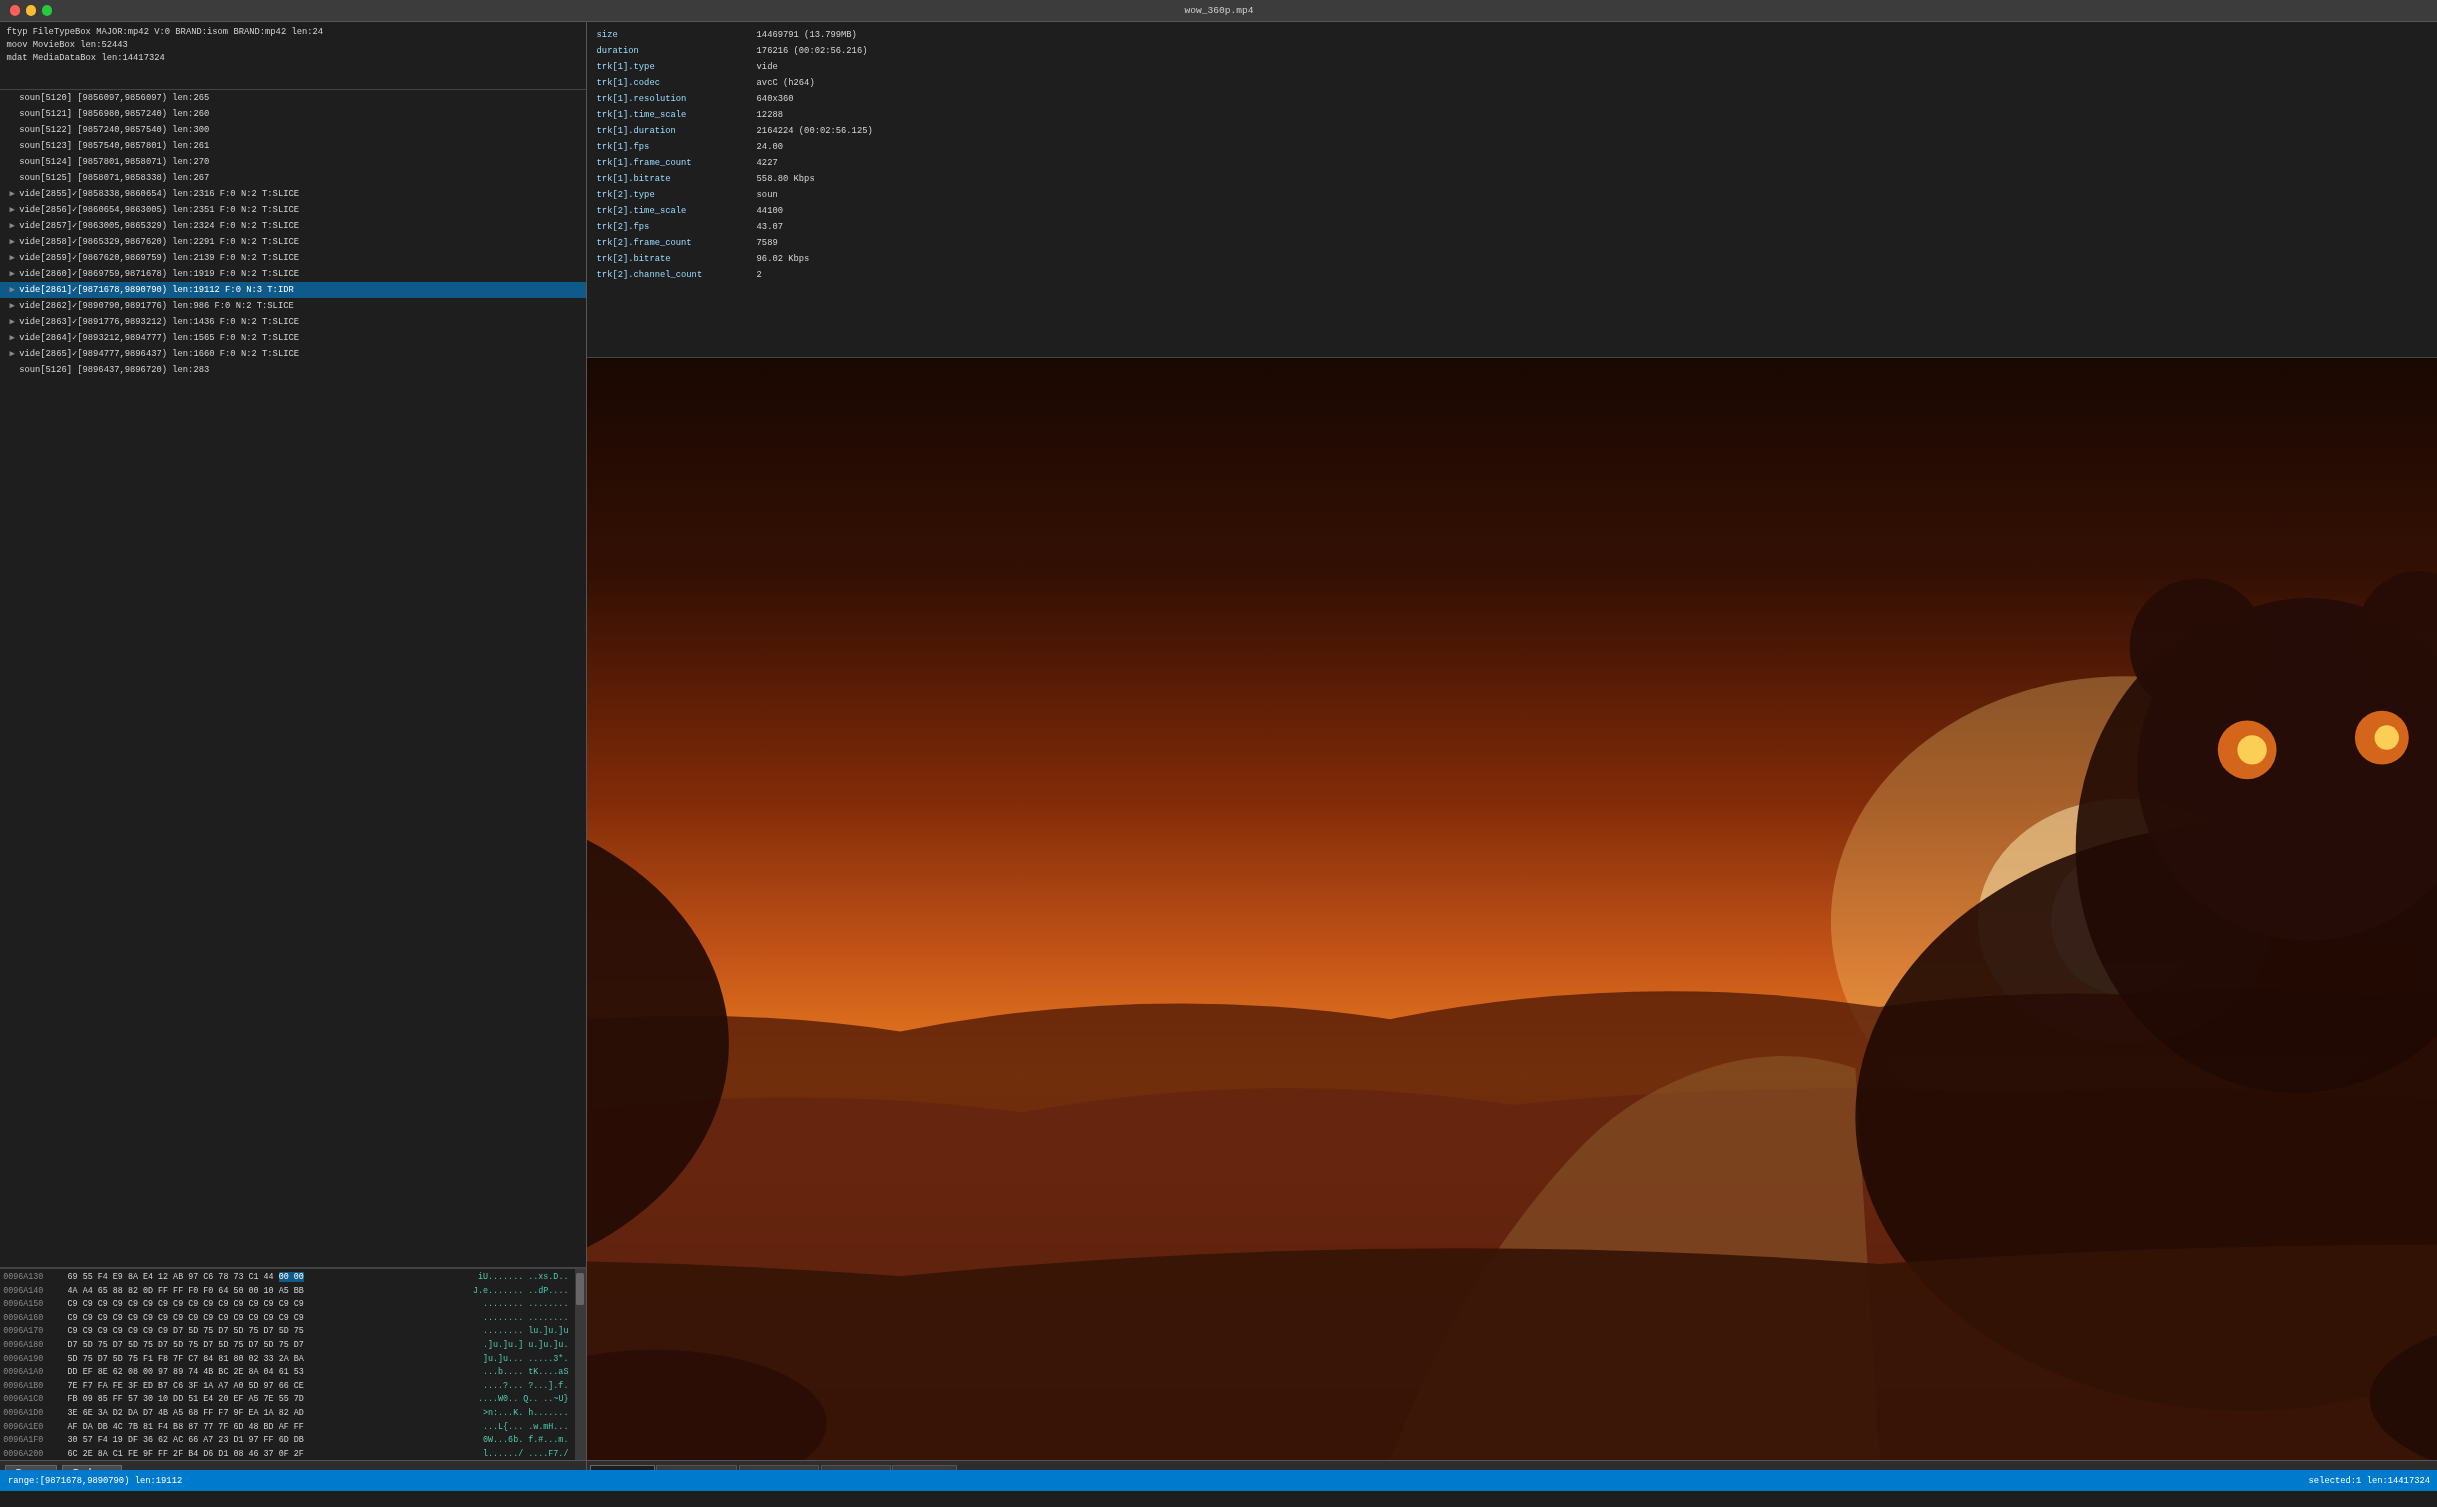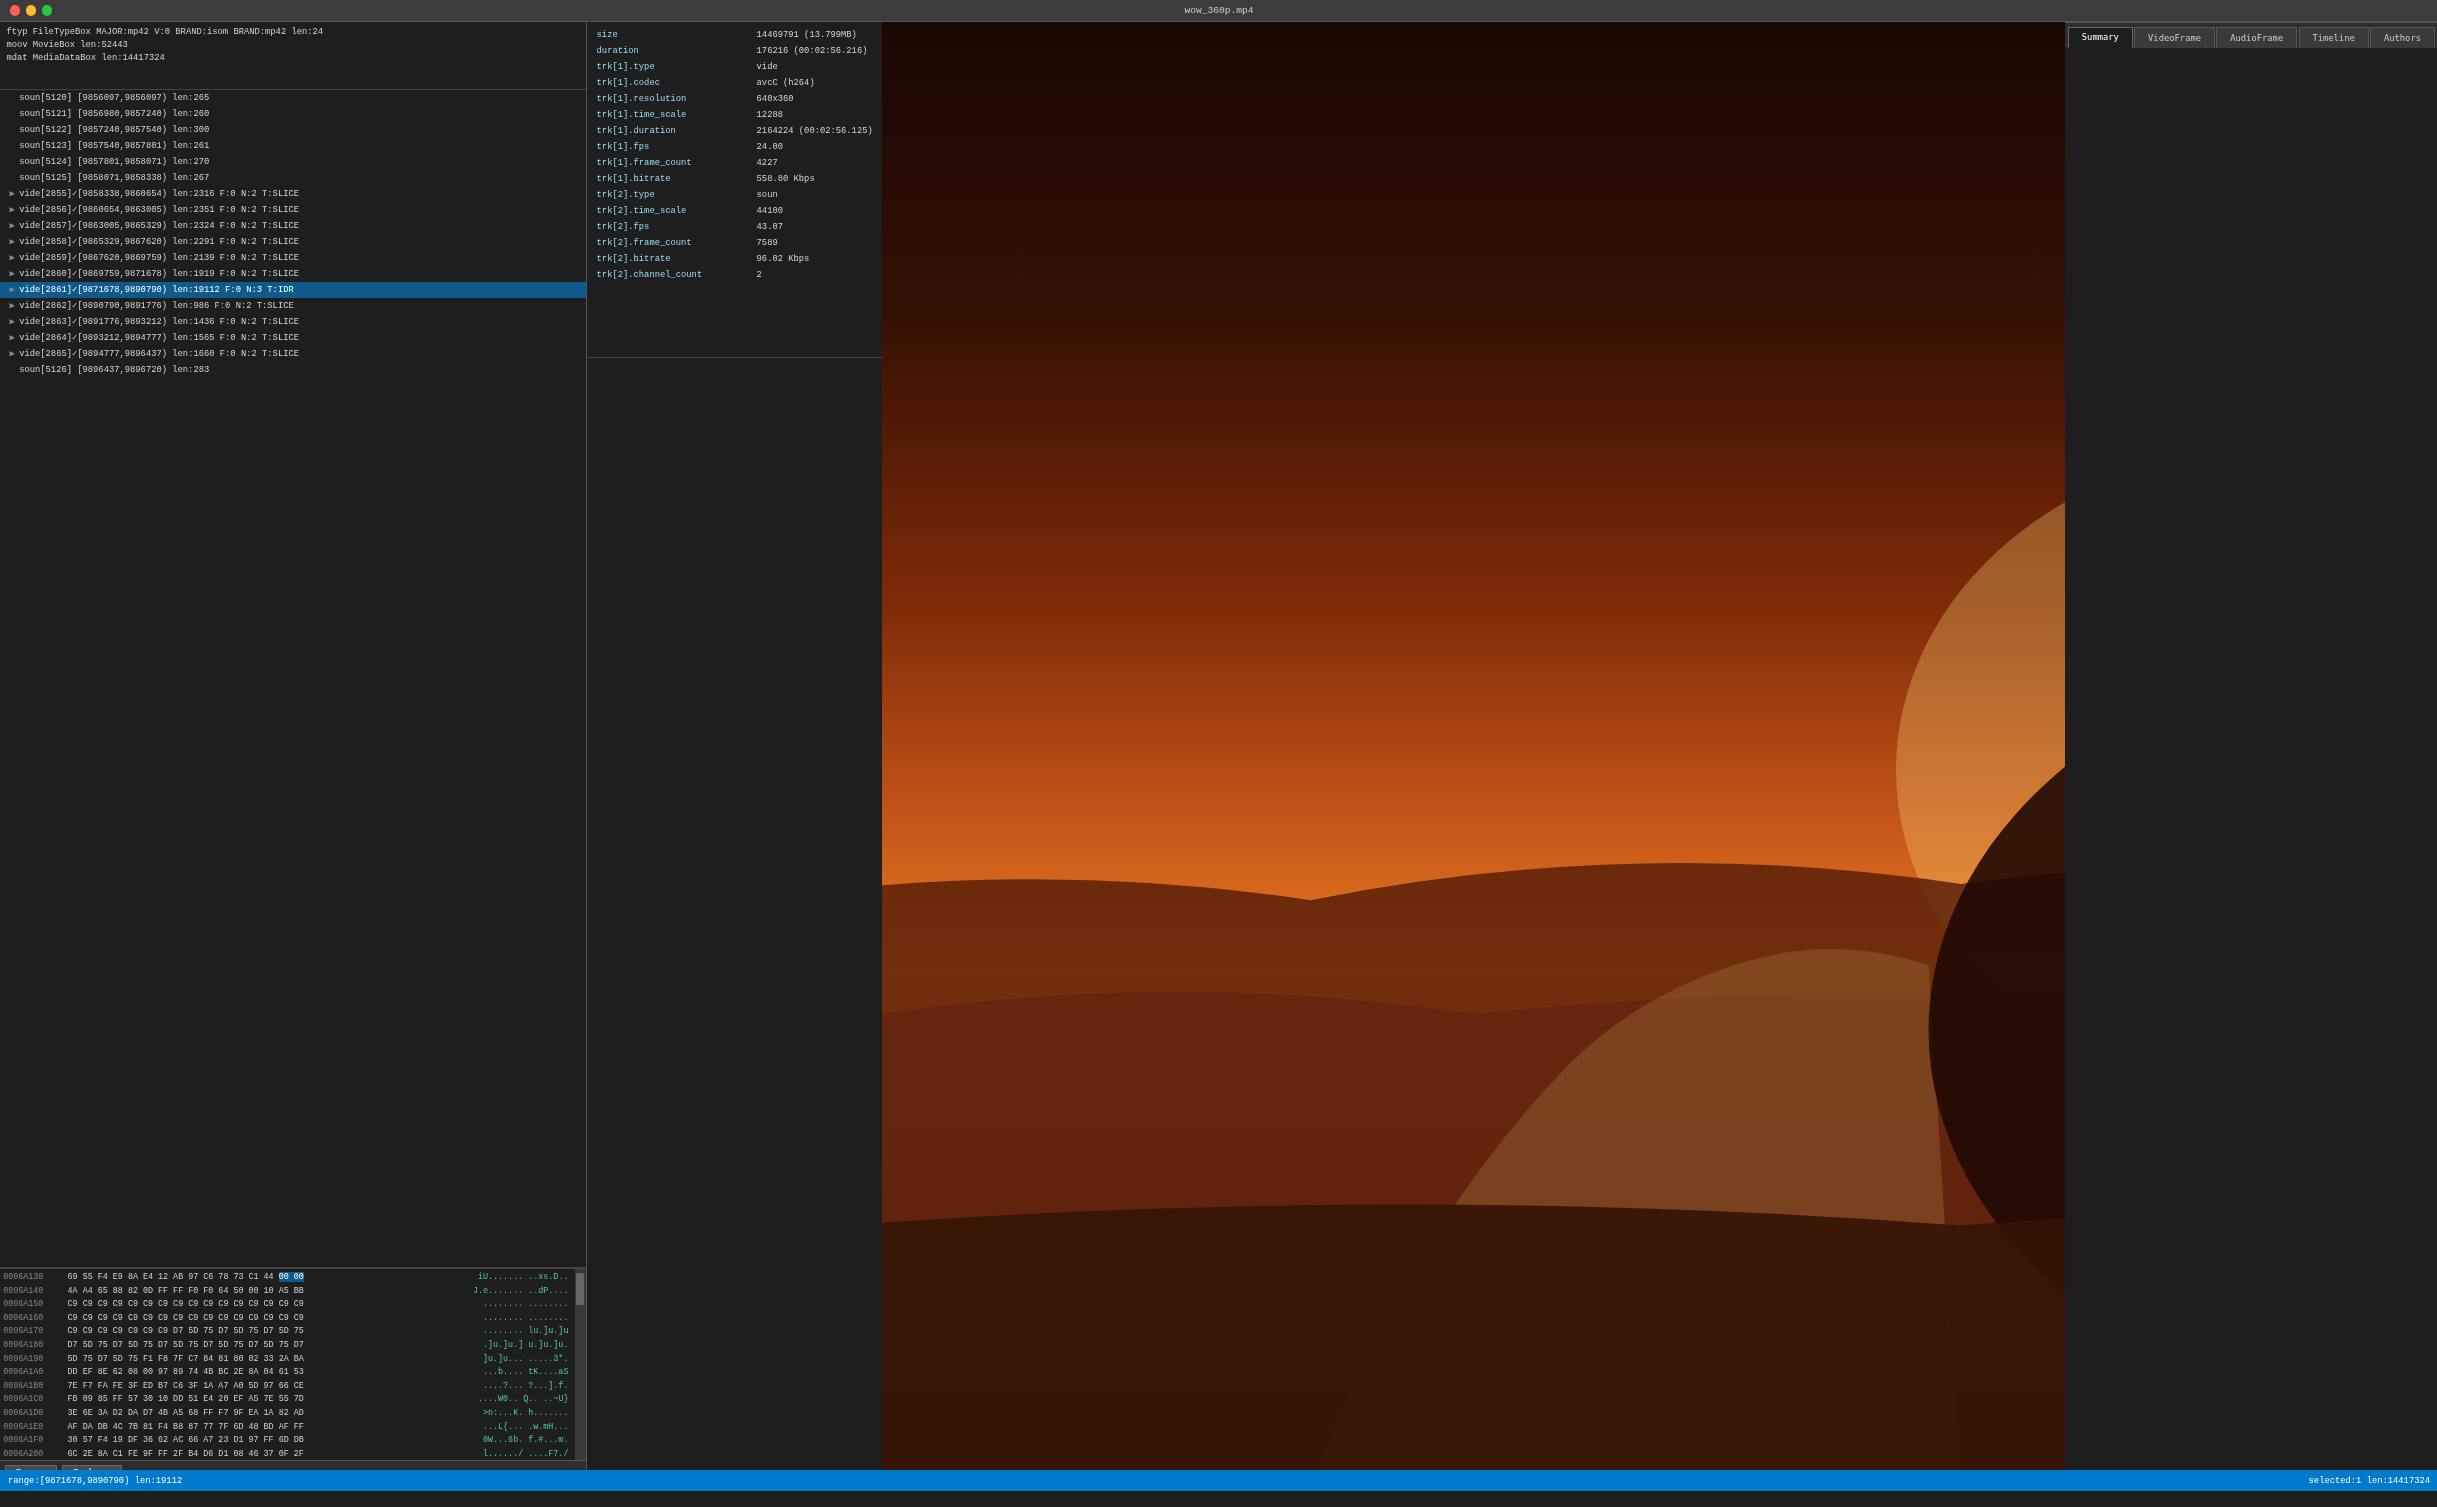--- a/index.html
+++ b/index.html
@@ -170,21 +170,21 @@
       height: 17.6px;
       display: flex;
       align-items: center;
       font-family: 'Menlo', monospace;
     }
 
     
     #right-panel {
       flex: 1;
       display: flex;
-      flex-direction: row;
+      flex-direction: column;
       background: #1e1e1e;
     }
 
     
     #properties-table {
       height: 336px;
       overflow-y: auto;
       border-bottom: 0.8px solid #444;
       padding: 4.8px 0;
     }

